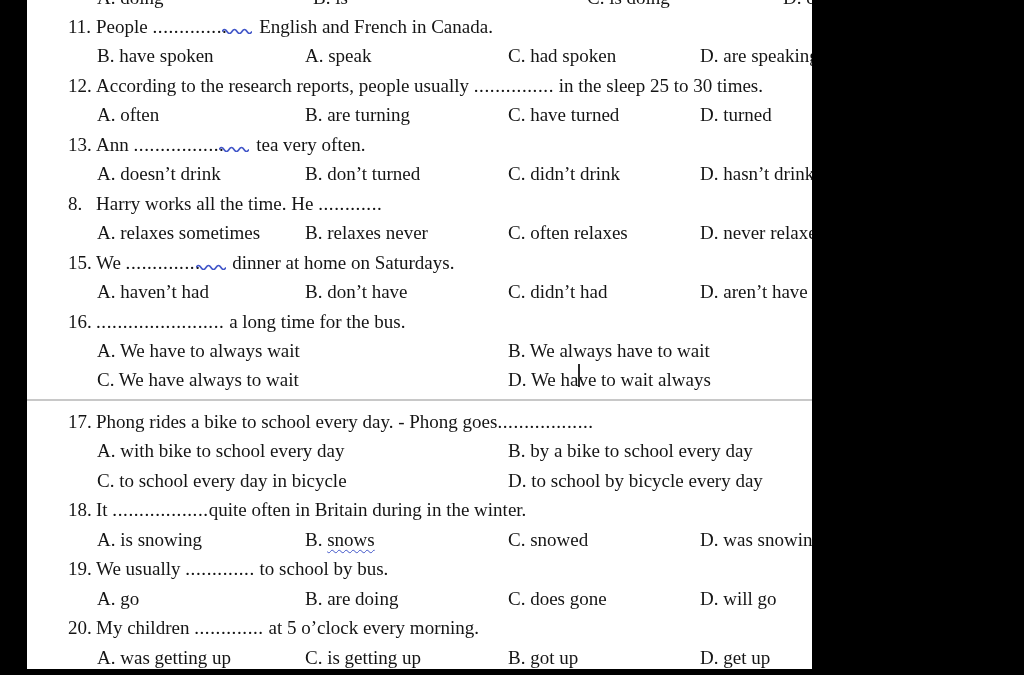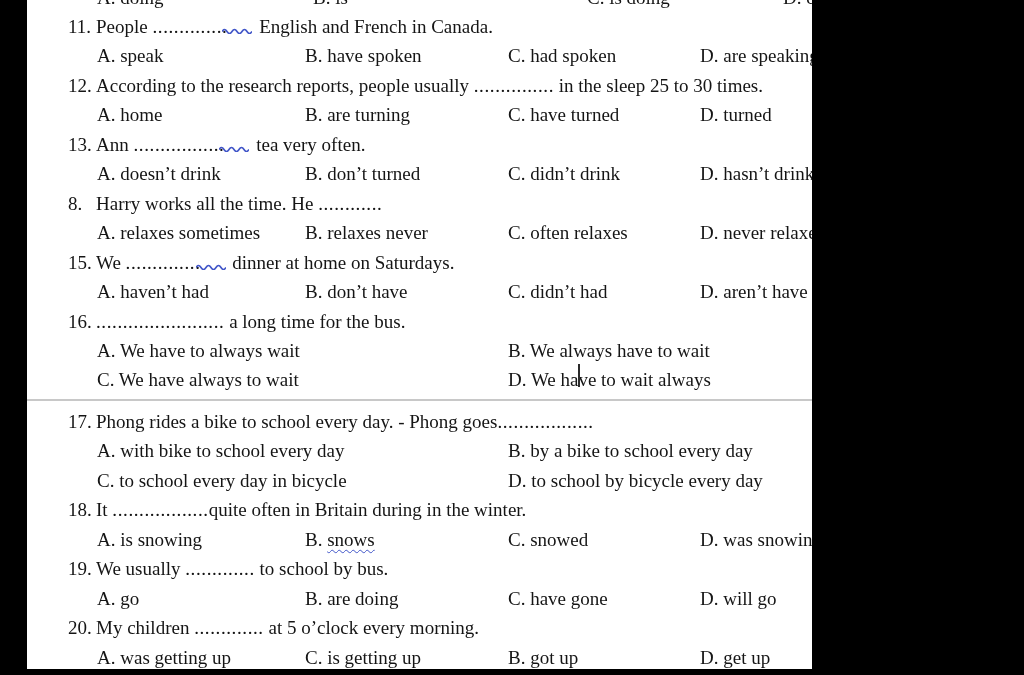--- a/index.html
+++ b/index.html
@@ -38,28 +38,28 @@
         <span style="left: 70px;">A. doing</span>
         <span style="left: 286px;">B. is</span>
         <span style="left: 560px;">C. is doing</span>
         <span style="left: 756px;">D. does</span>
       </div>
     <div class="content">
         <div class="qline"><span class="qnum">11.</span><span>People </span><span class="dots">..............</span><span class="squig"><svg width="30" height="8" viewBox="0 0 30 8">
               <path d="M0 5.5 Q2.5 1.5 5 5.5 T10 5.5 T15 5.5 T20 5.5 T25 5.5 T30 5.5" fill="none" stroke="#4055c8" stroke-width="1.6"></path>
             </svg></span><span> English and French in Canada.</span></div>
         <div class="opts four">
+          <span class="opt">B. have spoken</span>
           <span class="opt">A. speak</span>
-          <span class="opt">B. have spoken</span>
           <span class="opt">C. had spoken</span>
           <span class="opt">D. are speaking</span>
         </div>
         <div class="qline"><span class="qnum">12.</span><span>According to the research reports, people usually </span><span class="dots">...............</span><span> in the sleep 25 to 30 times.</span></div>
         <div class="opts four">
-          <span class="opt">A. home</span>
+          <span class="opt">A. often</span>
           <span class="opt">B. are turning</span>
           <span class="opt">C. have turned</span>
           <span class="opt">D. turned</span>
         </div>
         <div class="qline"><span class="qnum">13.</span><span>Ann </span><span class="dots">.................</span><span class="squig"><svg width="30" height="8" viewBox="0 0 30 8">
               <path d="M0 5.5 Q2.5 1.5 5 5.5 T10 5.5 T15 5.5 T20 5.5 T25 5.5 T30 5.5" fill="none" stroke="#4055c8" stroke-width="1.6"></path>
             </svg></span><span> tea very often.</span></div>
         <div class="opts four">
           <span class="opt">A. doesn’t drink</span>
           <span class="opt">B. don’t turned</span>
@@ -101,21 +101,21 @@
         <div class="opts four">
           <span class="opt">A. is snowing</span>
           <span class="opt"><span>B. </span><span class="wavy" style="text-decoration-color: rgb(64, 85, 200);">snows</span></span>
           <span class="opt">C. snowed</span>
           <span class="opt">D. was snowing</span>
         </div>
         <div class="qline"><span class="qnum">19.</span><span>We usually </span><span class="dots">.............</span><span> to school by bus.</span></div>
         <div class="opts four">
           <span class="opt">A. go</span>
           <span class="opt">B. are doing</span>
-          <span class="opt">C. have gone</span>
+          <span class="opt">C. does gone</span>
           <span class="opt">D. will go</span>
         </div>
         <div class="qline"><span class="qnum">20.</span><span>My children </span><span class="dots">.............</span><span> at 5 o’clock every morning.</span></div>
         <div class="opts four">
           <span class="opt">A. was getting up</span>
           <span class="opt">C. is getting up</span>
           <span class="opt">B. got up</span>
           <span class="opt">D. get up</span>
         </div>
       </div>

